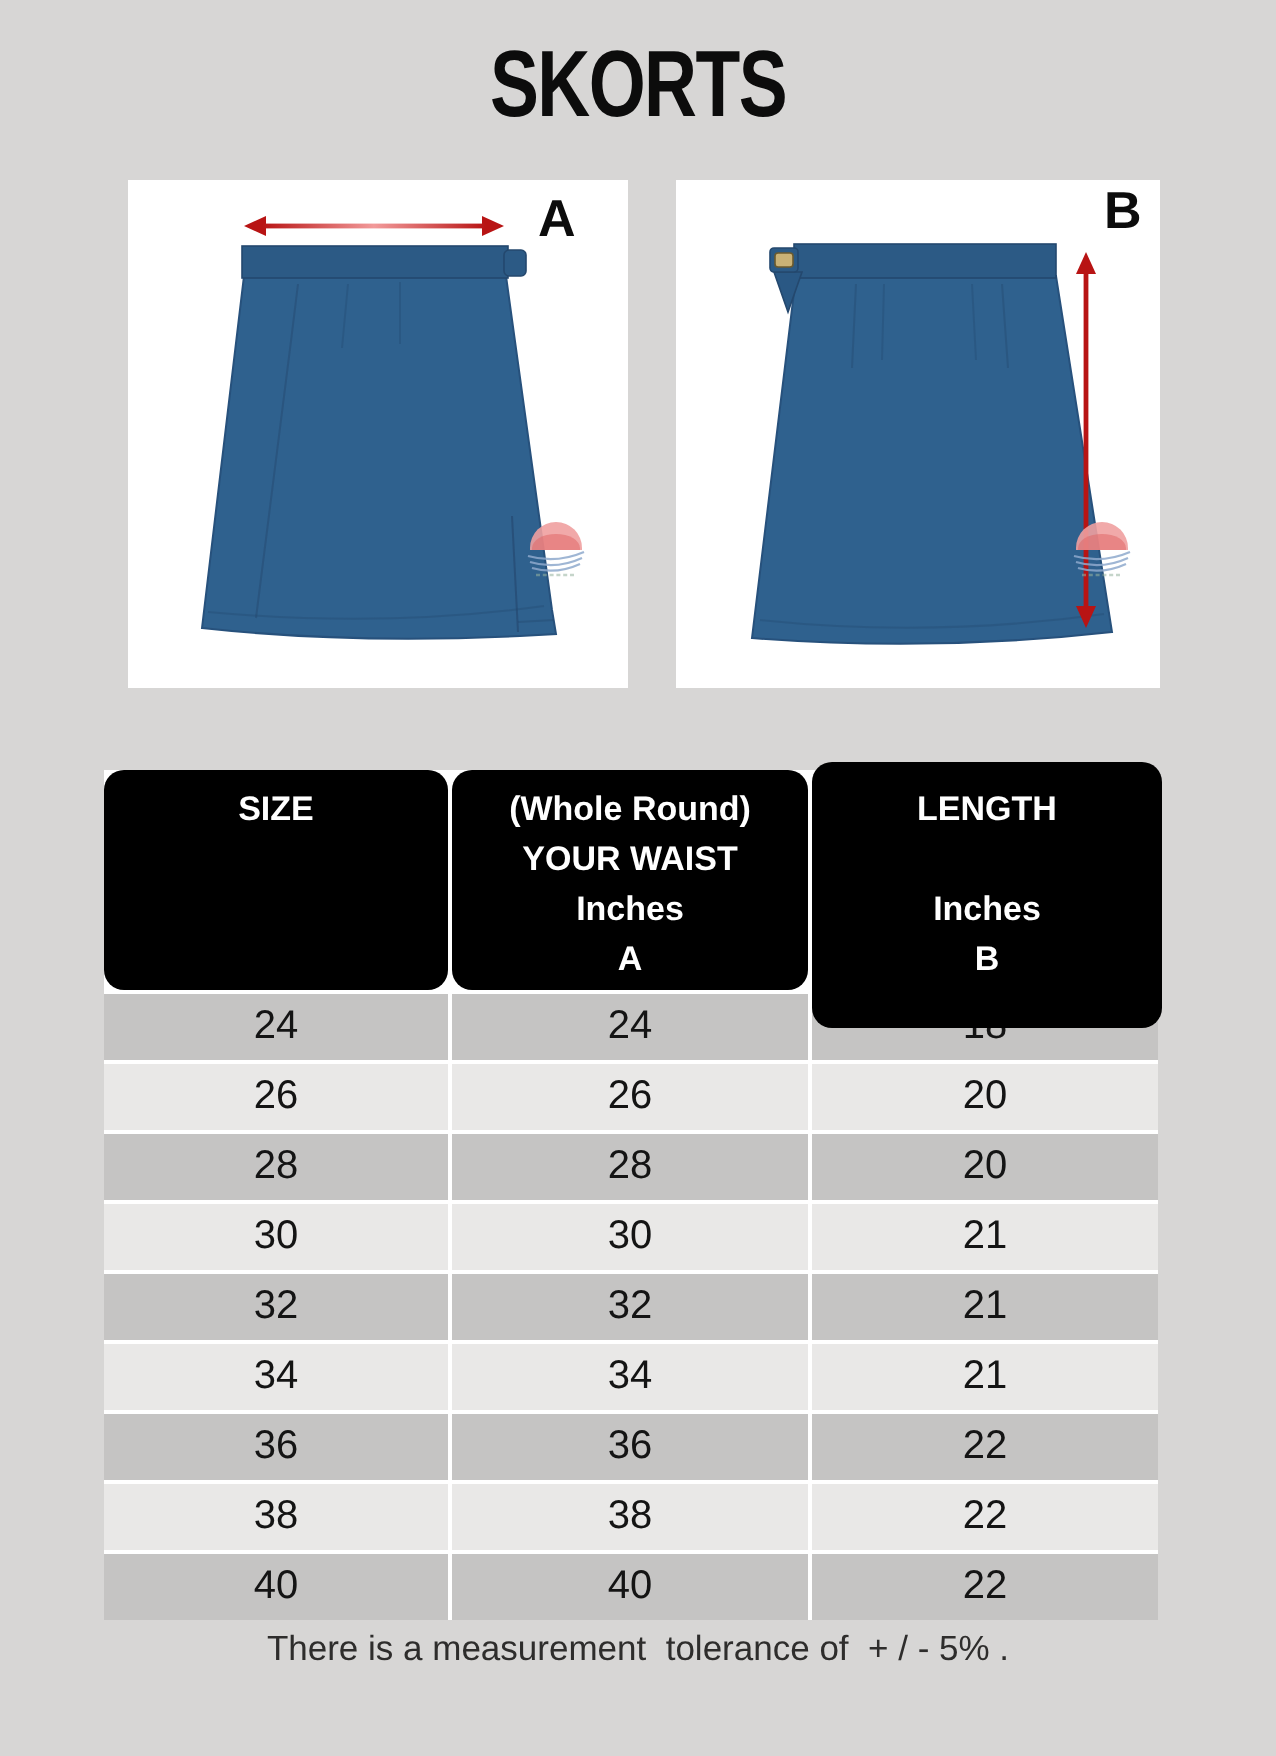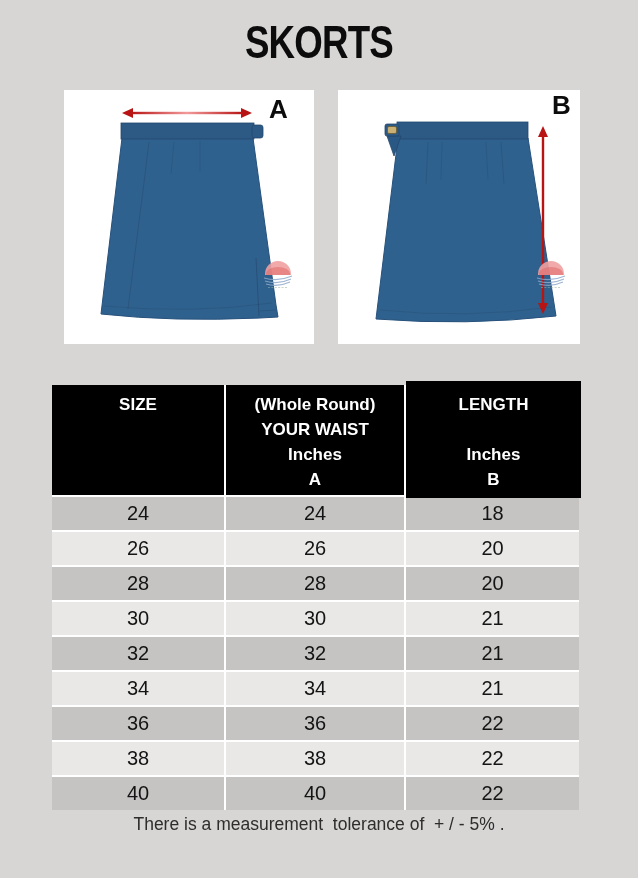--- a/index.html
+++ b/index.html
@@ -38,25 +38,25 @@
     background:#ffffff;
     display:flex;flex-direction:column;gap:2px;
   }
   .thead{
     display:grid;grid-template-columns:172px 178px 173px;gap:2px;
     height:110px;grid-template-rows:110px;
   }
   .th{
     background:#000000;color:#ffffff;
     text-align:center;font-weight:700;font-size:17px;
-    padding-top:7px;box-sizing:border-box;align-self:start;height:110px;
+    padding-top:7px;box-sizing:border-box;align-self:start;height:110px;border-radius:10px;
   }
   .th .hl{line-height:25px;min-height:25px;}
   .th-length{
-    position:relative;top:-4px;height:117px;width:175px;
+    position:relative;top:-4px;height:133px;width:175px;
     padding-top:11px;z-index:1;
   }
   .tbody{display:flex;flex-direction:column;gap:2px;}
   .tr{display:grid;grid-template-columns:172px 178px 173px;gap:2px;}
   .td{
     height:33px;line-height:33px;text-align:center;
     font-size:20px;color:#141414;
   }
   .tr:nth-child(odd) .td{background:#c5c4c3;}
   .tr:nth-child(even) .td{background:#e9e8e7;}

